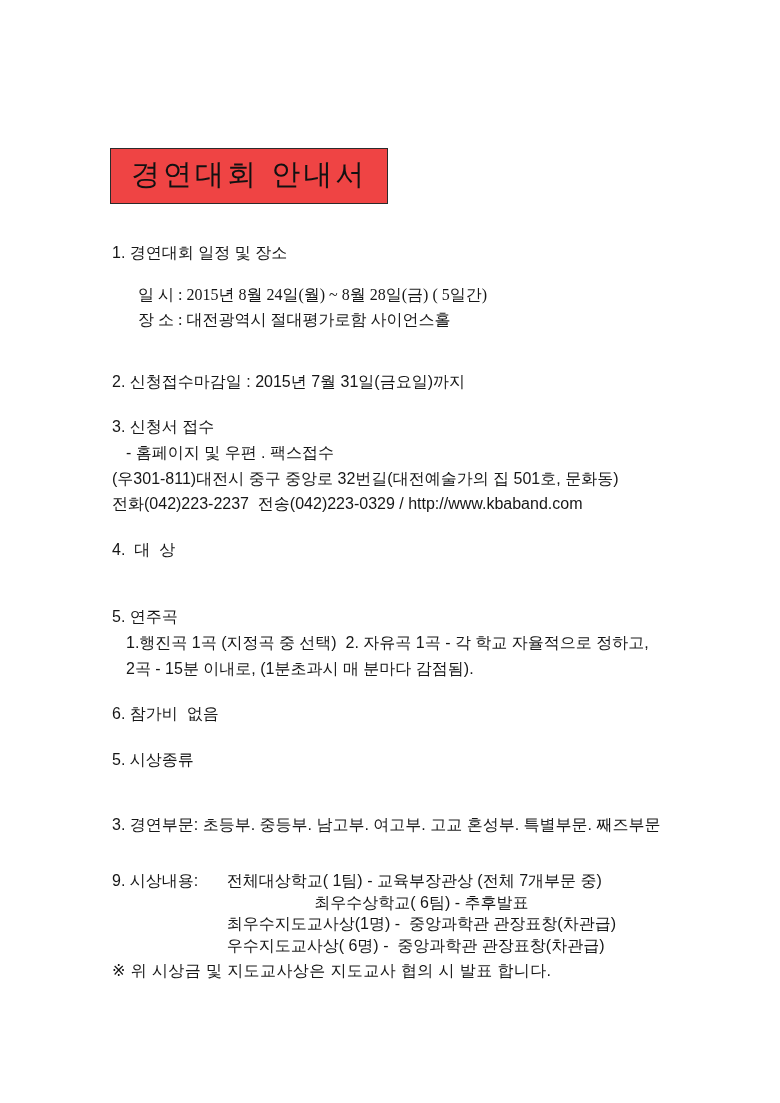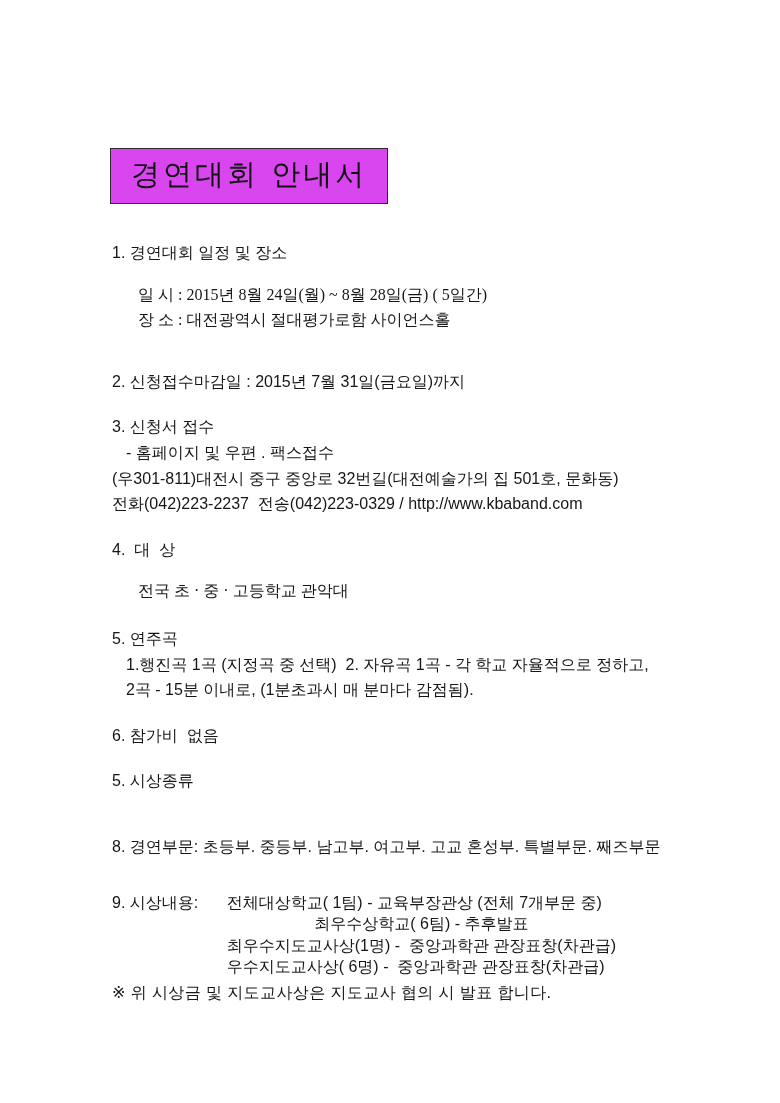--- a/index.html
+++ b/index.html
@@ -25,21 +25,21 @@
   }
   .title-wrap {
     position: absolute;
     left: 110px;
     top: 148px;
   }
   .title-box {
     display: inline-block;
     border: 1.5px solid #2b2b2b;
     padding: 10px 20px 12px 20px;
-    background: #d946ef;
+    background: #ef4444;
   }
   .doc-title {
     font-family: "DejaVu Serif", "Liberation Serif", serif;
     font-size: 29px;
     letter-spacing: 3px;
     color: #111;
     white-space: nowrap;
     line-height: 1.1;
   }
   .content {
@@ -133,21 +133,20 @@
       <div class="gap-xs"></div>
       <div class="indent0">전화(042)223-2237  전송(042)223-0329 / http://www.kbaband.com</div>
     </div>
 
     <div class="gap-lg"></div>
     <div class="gap-xs"></div>
 
     <div class="sec">
       <div class="sec-head">4.  대  상</div>
       <div class="gap-lg"></div>
-      <div class="indent1">전국 초 · 중 · 고등학교 관악대</div>
     </div>
 
     <div class="gap-xl"></div>
 
     <div class="sec">
       <div class="sec-head">5. 연주곡</div>
       <div class="gap-xs"></div>
       <div class="indent-sm">1.행진곡 1곡 (지정곡 중 선택)  2. 자유곡 1곡 - 각 학교 자율적으로 정하고,</div>
       <div class="gap-xs"></div>
       <div class="indent-sm">2곡 - 15분 이내로, (1분초과시 매 분마다 감점됨).</div>
@@ -165,21 +164,21 @@
 
     <div class="sec">
       <div class="sec-head">5. 시상종류</div>
       <div class="gap-lg"></div>
     </div>
 
     <div class="gap-lg"></div>
     <div class="gap-xs"></div>
 
     <div class="sec">
-      <div class="sec-head">8. 경연부문: 초등부. 중등부. 남고부. 여고부. 고교 혼성부. 특별부문. 째즈부문</div>
+      <div class="sec-head">3. 경연부문: 초등부. 중등부. 남고부. 여고부. 고교 혼성부. 특별부문. 째즈부문</div>
     </div>
 
     <div class="gap-lg"></div>
     <div class="gap-md"></div>
 
     <div class="sec">
       <span class="sec9head">9. 시상내용:</span>
       <span class="sec9rows">
         <span class="award-row" style="padding-left:24px;">전체대상학교( 1팀) - 교육부장관상 (전체 7개부문 중)</span>
         <span class="award-row" style="padding-left:24px;text-align:center;">최우수상학교( 6팀) - 추후발표</span>

